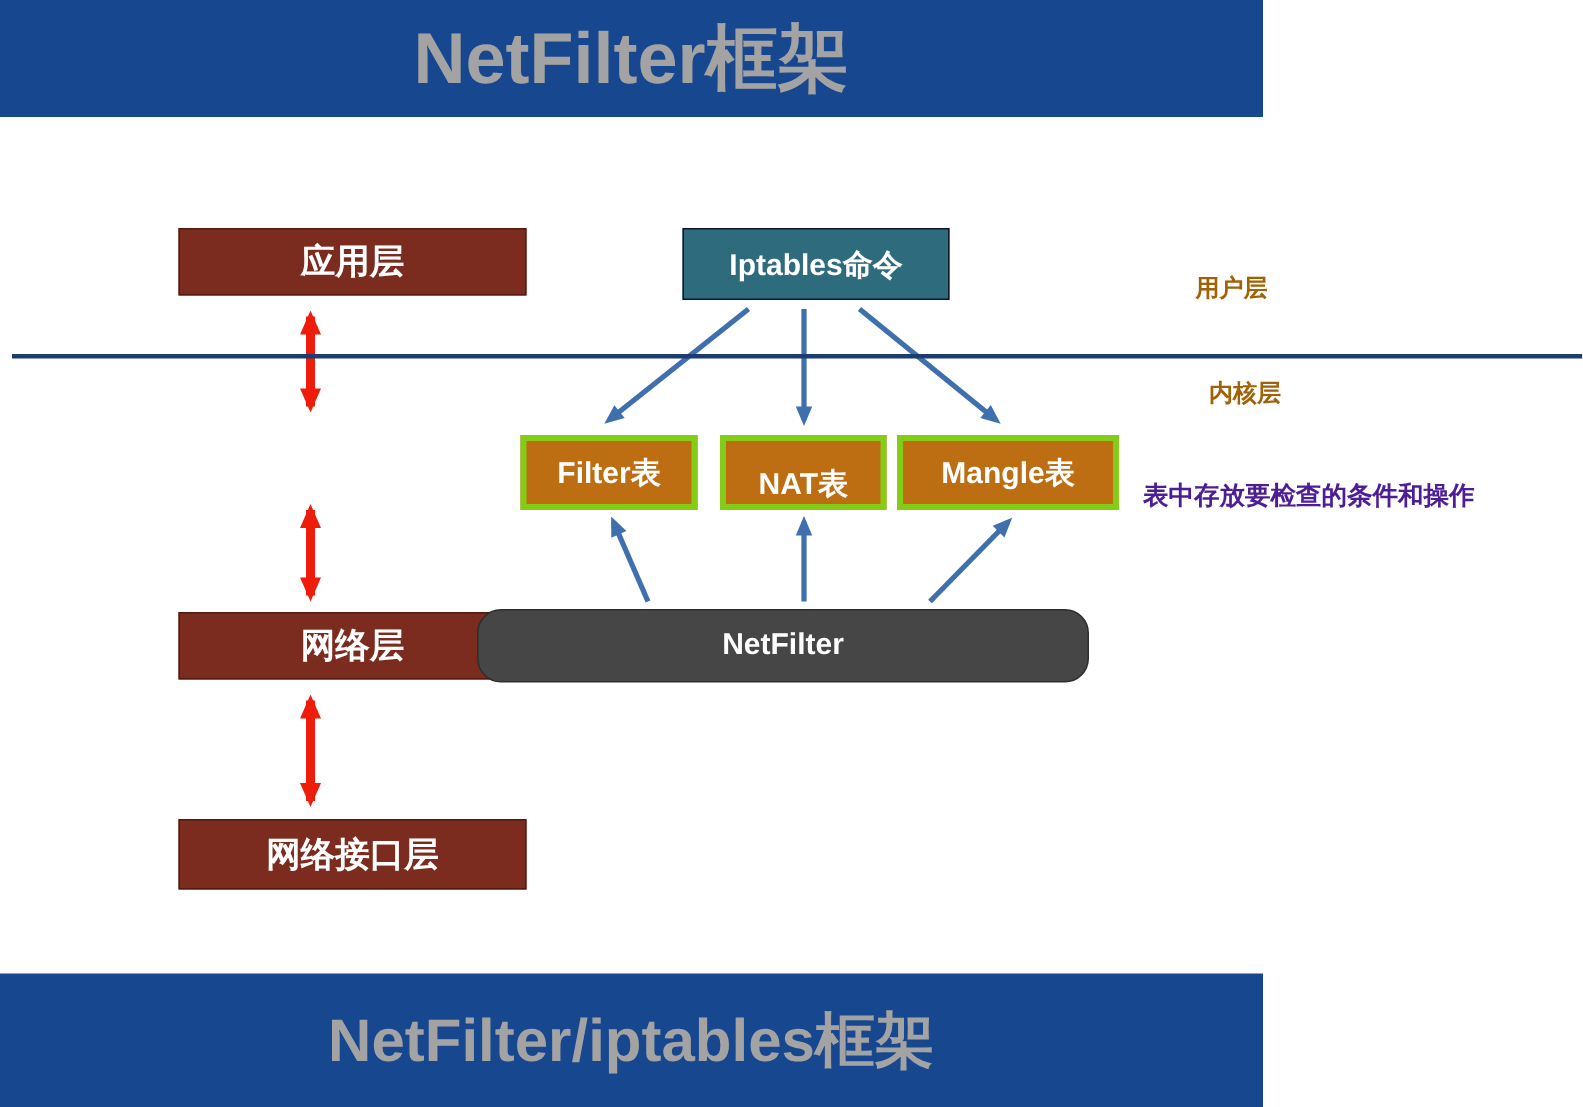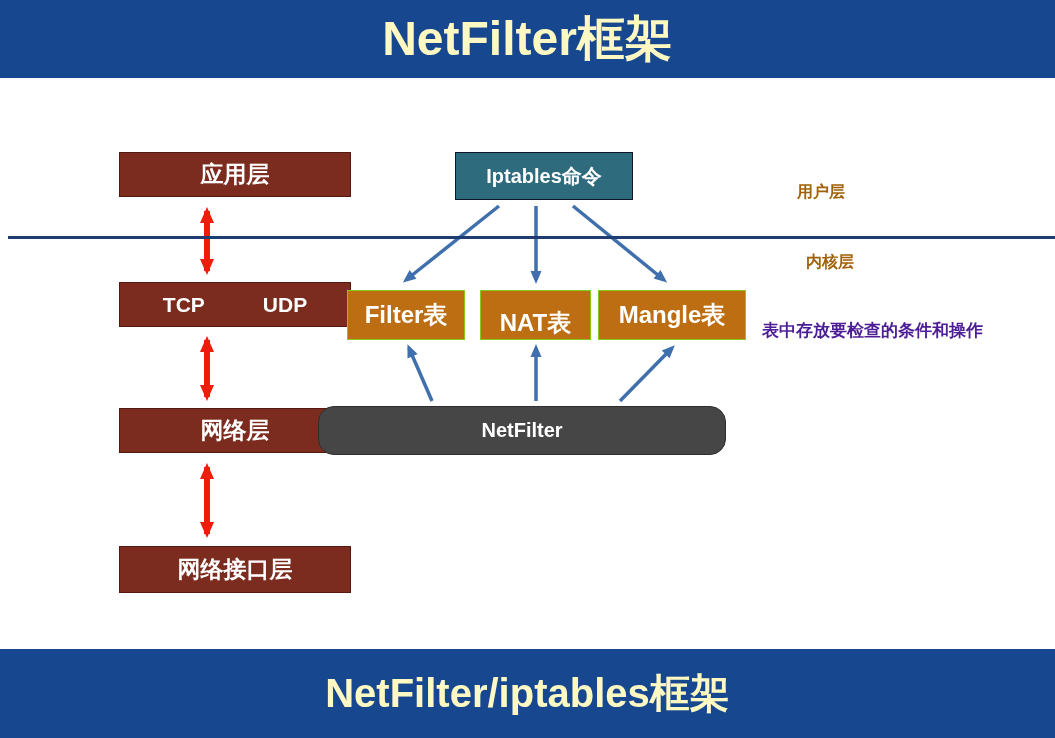--- a/index.html
+++ b/index.html
@@ -4,40 +4,40 @@
 <style>
   html,body{margin:0;padding:0;background:#ffffff;}
   .slide{
     position:relative;
     width:1055px;height:738px;
     background:#ffffff;
     overflow:hidden;
     font-family:"Liberation Sans","DejaVu Sans",sans-serif;
   }
   .banner{
-    position:absolute;left:0;width:1055px;
+    position:absolute;left:0;width:842px;
     background:var(--banner-blue,#17478f);
     display:flex;align-items:center;justify-content:center;
-    color:#fef9c3;font-weight:bold;
+    color:#a3a3a3;font-weight:bold;
   }
   .banner.top{top:0;height:78px;font-size:48px;}
   .banner.bottom{top:649px;height:89px;font-size:40px;}
   .divider{
     position:absolute;left:8px;top:236px;width:1047px;height:3px;
     background:var(--divider-blue,#1c3c72);
   }
   .box{
     position:absolute;
     display:flex;align-items:center;justify-content:center;
     color:#ffffff;font-weight:bold;
     box-sizing:border-box;
   }
   .maroon{background:var(--box-maroon,#7b2c1f);border:1px solid #55190f;font-size:23px;margin-left:29px;}
   .teal{background:var(--box-teal,#2e6b7d);border:1px solid #0f172a;font-size:20px;}
-  .orange{background:var(--box-orange,#bd6e12);border:1px solid #84cc16;font-size:24px;}
+  .orange{background:var(--box-orange,#bd6e12);border:4px solid #84cc16;font-size:20px;}
   .gray{background:var(--box-gray,#464646);border:1px solid #2e2e2e;font-size:20px;}
 
   .box.app{left:90px;top:152px;width:232px;height:45px;}
   .box.tcpudp{left:90px;top:282px;width:232px;height:45px;gap:58px;font-size:21px;}
   .box.network{left:90px;top:408px;width:232px;height:45px;}
   .box.iface{left:90px;top:546px;width:232px;height:47px;}
   .box.iptables{left:455px;top:152px;width:178px;height:48px;}
   .box.filter{left:347px;top:290px;width:118px;height:50px;}
   .box.nat{left:480px;top:290px;width:111px;height:50px;align-items:flex-end;}
   .box.mangle{left:598px;top:290px;width:148px;height:50px;}
@@ -88,24 +88,20 @@
     <line class="arrow-blue-line" x1="432" y1="401" x2="409" y2="348" marker-end="url(#mb)"></line>
     <line class="arrow-blue-line" x1="536" y1="401" x2="536" y2="348" marker-end="url(#mb)"></line>
     <line class="arrow-blue-line" x1="620" y1="401" x2="672" y2="348" marker-end="url(#mb)"></line>
   </svg>
 
   <div class="divider"></div>
 
   <div class="box maroon app">
     <span>应用层</span>
   </div>
-  <div class="box maroon tcpudp">
-    <span>TCP</span>
-    <span>UDP</span>
-  </div>
   <div class="box maroon network">
     <span>网络层</span>
   </div>
   <div class="box maroon iface">
     <span>网络接口层</span>
   </div>
 
   <div class="box teal iptables">
     <span>Iptables命令</span>
   </div>

